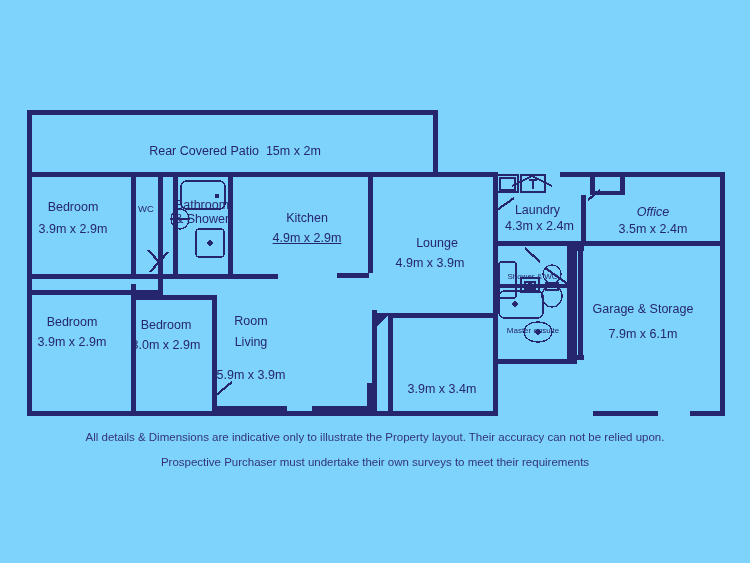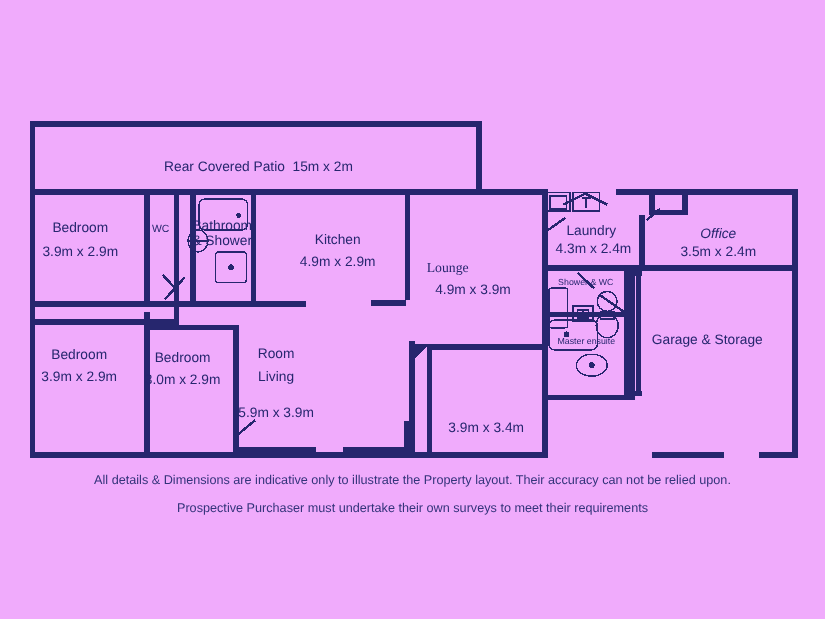--- a/index.html
+++ b/index.html
@@ -15,41 +15,41 @@
     color: #26266e;
     overflow: hidden;
     position: relative;
   }
   #floorplan-root {
     position: absolute;
     left: 0;
     top: 0;
     width: 750px;
     height: 563px;
-    background: #f0abfc;
+    background: #7dd3fc;
   }
   #plan-svg {
     position: absolute;
     left: 0;
     top: 0;
     display: block;
   }
   .room-label {
     position: absolute;
     text-align: center;
     color: #26266e;
     font-family: "Liberation Sans", sans-serif;
     line-height: 1.18;
     white-space: pre;
     pointer-events: none;
   }
   .rl-name  { font-size: 12.5px; }
   .rl-dim   { font-size: 12.5px; }
   .rl-inline { font-size: 12.5px; }
-  .tiny    { font-size: 8px; }
+  .tiny    { font-size: 8px; margin-top: 20px; }
   .wc-label { font-size: 9.5px; }
   .disclaimer {
     position: absolute;
     left: 0;
     width: 750px;
     text-align: center;
     font-size: 11.5px;
     color: #33337a;
     font-family: "Liberation Sans", sans-serif;
   }
@@ -194,36 +194,37 @@
 
   <div class="room-label rl-name" style="left:18px; top:200px; width:110px;">Bedroom</div>
   <div class="room-label rl-dim" style="left:18px; top:222px; width:110px;">3.9m x 2.9m</div>
 
   <div class="room-label wc-label" style="left:132px; top:203px; width:28px;">WC</div>
 
   <div class="room-label rl-name" style="left:157px; top:198px; width:90px;">Bathroom</div>
   <div class="room-label rl-name" style="left:157px; top:212px; width:90px;">&amp; Shower</div>
 
   <div class="room-label rl-name" style="left:252px; top:211px; width:110px;">Kitchen</div>
-  <div class="room-label rl-dim" style="left:252px; top:231px; width:110px;">4.9m x 2.9m</div>
-
-  <div class="room-label rl-name" style="left:362px; top:236px; width:90px;font-family:Liberation Serif, serif;">Lounge</div>
+  <div class="room-label rl-dim" style="left:252px; top:231px; width:110px;text-decoration:underline;">4.9m x 2.9m</div>
+
+  <div class="room-label rl-name" style="left:392px; top:236px; width:90px;">Lounge</div>
   <div class="room-label rl-dim" style="left:375px; top:256px; width:110px;">4.9m x 3.9m</div>
 
   <div class="room-label rl-name" style="left:495px; top:203px; width:85px;">Laundry</div>
   <div class="room-label rl-dim" style="left:492px; top:219px; width:95px;">4.3m x 2.4m</div>
 
   <div class="room-label rl-name" style="left:608px; top:205px; width:90px;font-style:italic;">Office</div>
   <div class="room-label rl-dim" style="left:608px; top:222px; width:90px;">3.5m x 2.4m</div>
 
   <div class="room-label tiny" style="left:495px; top:252px; width:75px;">Shower &amp; WC</div>
 
   <div class="room-label tiny" style="left:493px; top:306px; width:80px;">Master ensuite</div>
 
   <div class="room-label rl-name" style="left:578px; top:302px; width:130px;">Garage &amp; Storage</div>
+  <div class="room-label rl-dim" style="left:578px; top:327px; width:130px;">7.9m x 6.1m</div>
 
   <div class="room-label rl-name" style="left:17px; top:315px; width:110px;">Bedroom</div>
   <div class="room-label rl-dim" style="left:17px; top:335px; width:110px;">3.9m x 2.9m</div>
 
   <div class="room-label rl-name" style="left:120px; top:318px; width:92px;">Bedroom</div>
   <div class="room-label rl-dim" style="left:118px; top:338px; width:96px;">3.0m x 2.9m</div>
 
   <div class="room-label rl-name" style="left:215px; top:299px; width:72px;margin-top:36px;">Living</div>
   <div class="room-label rl-name" style="left:215px; top:314px; width:72px;">Room</div>
   <div class="room-label rl-dim" style="left:205px; top:331px; width:92px;margin-top:37px;">5.9m x 3.9m</div>

